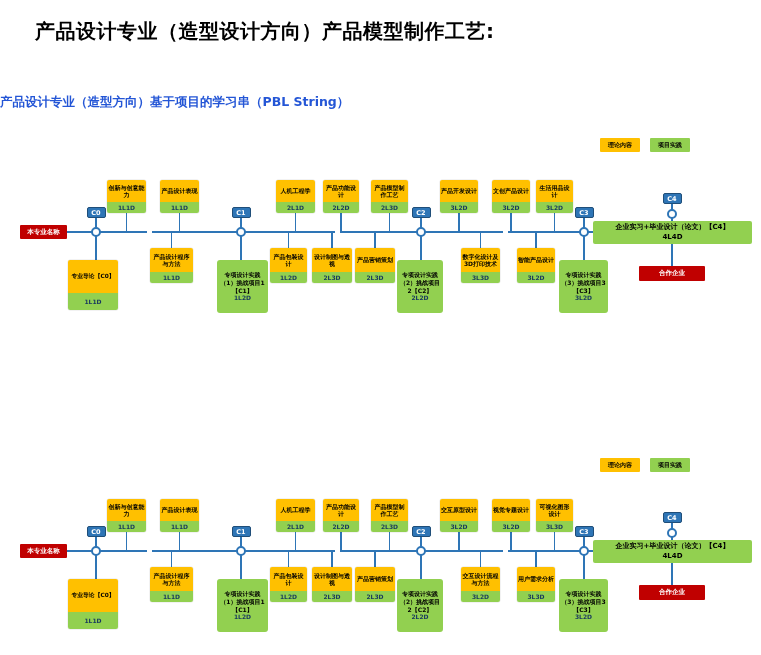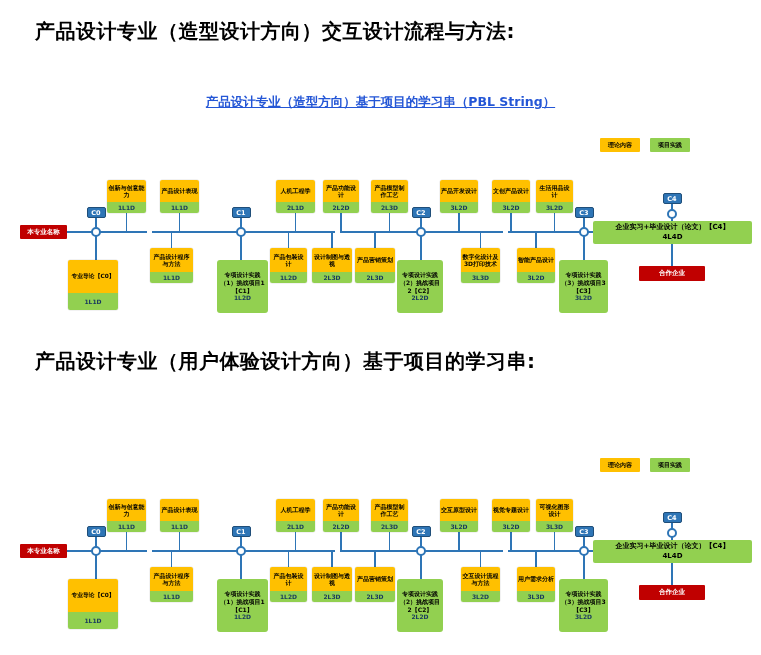--- a/index.html
+++ b/index.html
@@ -1,38 +1,38 @@
 <!DOCTYPE html>
 <html style="--orange: #FFC000; --green: #92D050; --blue: #2E75B6; --red: #C00000;"><head>
 <meta charset="utf-8">
 <style>
   html,body{margin:0;padding:0;background:#fff;font-family:"DejaVu Sans",sans-serif;}
   #screen{position:relative;width:761px;height:655px;background:#ffffff;overflow:hidden;}
   .heading{position:absolute;left:35px;font-size:20px;font-weight:700;color:#000;letter-spacing:0.5px;white-space:nowrap;}
-  .subtitle{position:absolute;left:0;width:100%;text-align:center;font-size:12.5px;font-weight:700;color:#2456D6;text-decoration:underline;}
+  .subtitle{position:absolute;left:0;width:100%;font-size:12.5px;font-weight:700;color:#2456D6;}
   .stage{position:absolute;left:0;width:761px;}
   .hline{position:absolute;height:2px;background:var(--blue,#2E75B6);z-index:1;}
   .vline{position:absolute;width:1.5px;background:var(--blue,#2E75B6);z-index:1;}
   .course{position:absolute;display:flex;flex-direction:column;z-index:2;border-radius:2px;overflow:hidden;box-shadow:0 0 0 0.5px rgba(0,0,0,0.10);}
   .ct{background:var(--orange,#FFC000);font-size:6px;font-weight:700;color:#000;display:flex;align-items:center;justify-content:center;text-align:center;line-height:1.18;padding:1px;box-sizing:border-box;}
   .cv{background:var(--green,#92D050);font-size:6px;font-weight:700;color:#17375E;display:flex;align-items:center;justify-content:center;box-sizing:border-box;}
   .cnode{position:absolute;width:19px;height:11px;background:var(--blue,#2E75B6);border:1px solid #1F4E79;border-radius:2px;color:#fff;font-size:6.5px;font-weight:700;display:flex;align-items:center;justify-content:center;z-index:3;box-sizing:border-box;}
   .junction{position:absolute;width:10px;height:10px;border-radius:50%;background:#fff;border:2px solid var(--blue,#2E75B6);box-sizing:border-box;z-index:3;}
   .practice{position:absolute;background:var(--green,#92D050);border-radius:3px;z-index:2;display:flex;flex-direction:column;align-items:center;justify-content:center;text-align:center;font-size:6px;font-weight:700;color:#000;line-height:1.3;padding:2px;box-sizing:border-box;}
   .practice .pv{color:#17375E;}
   .intern{position:absolute;background:var(--green,#92D050);border-radius:2px;z-index:2;display:flex;flex-direction:column;align-items:center;justify-content:center;text-align:center;font-size:7px;font-weight:700;color:#000;line-height:1.35;box-sizing:border-box;}
   .redbox{position:absolute;background:var(--red,#C00000);color:#fff;font-size:6.5px;font-weight:700;display:flex;align-items:center;justify-content:center;z-index:3;text-align:center;border-radius:1px;}
   .legend-box{position:absolute;width:40px;height:14px;font-size:6px;font-weight:700;color:#000;display:flex;align-items:center;justify-content:center;border-radius:1px;z-index:4;}
 </style>
 </head>
 <body>
 
 <div id="screen">
 
-  <div class="heading" style="top:18px">产品设计专业（造型设计方向）交互设计流程与方法:</div>
+  <div class="heading" style="top:18px">产品设计专业（造型设计方向）产品模型制作工艺:</div>
   <div class="subtitle" style="top: 94px; color: rgb(36, 86, 214);">产品设计专业（造型方向）基于项目的学习串（PBL String）</div>
   <div class="stage" style="top:130px;height:200px">
     <div class="legend-box legend-theory" style="left: 600px; top: 8px; background: rgb(255, 192, 0);">理论内容</div>
     <div class="legend-box legend-practice" style="left: 650px; top: 8px; background: rgb(146, 208, 80);">项目实践</div>
   <div class="hline" style="left: 67px; top: 101px; width: 80px;"></div>
       <div class="hline" style="left: 152px; top: 101px; width: 183px;"></div>
       <div class="hline" style="left: 340px; top: 101px; width: 163px;"></div>
       <div class="hline" style="left: 508px; top: 101px; width: 85px;"></div>
       <div class="vline" style="left: 125.75px; top: 83px; height: 19px;"></div>
       <div class="course" style="left: 107px; top: 50px; width: 39px;">
@@ -141,21 +141,20 @@
       <div class="practice" style="left: 397px; top: 130px; width: 46px; height: 53px;">
         <div>专项设计实践（2）挑战项目2【C2】</div>
         <div class="pv">2L2D</div>
       </div>
       <div class="practice" style="left: 559px; top: 130px; width: 49px; height: 53px;">
         <div>专项设计实践（3）挑战项目3【C3】</div>
         <div class="pv">3L2D</div>
       </div>
     </div>
 
-  <div class="heading" style="top:348px">产品设计专业（用户体验设计方向）基于项目的学习串:</div>
   <div class="stage" style="top:449px;height:200px">
     <div class="legend-box legend-theory" style="left: 600px; top: 9px; background: rgb(255, 192, 0);">理论内容</div>
     <div class="legend-box legend-practice" style="left: 650px; top: 9px; background: rgb(146, 208, 80);">项目实践</div>
   <div class="hline" style="left: 67px; top: 101px; width: 80px;"></div>
       <div class="hline" style="left: 152px; top: 101px; width: 183px;"></div>
       <div class="hline" style="left: 340px; top: 101px; width: 163px;"></div>
       <div class="hline" style="left: 508px; top: 101px; width: 85px;"></div>
       <div class="vline" style="left: 125.75px; top: 83px; height: 19px;"></div>
       <div class="course" style="left: 107px; top: 50px; width: 39px;">
         <div class="ct" style="height: 22px;">创新与创意能力</div>

